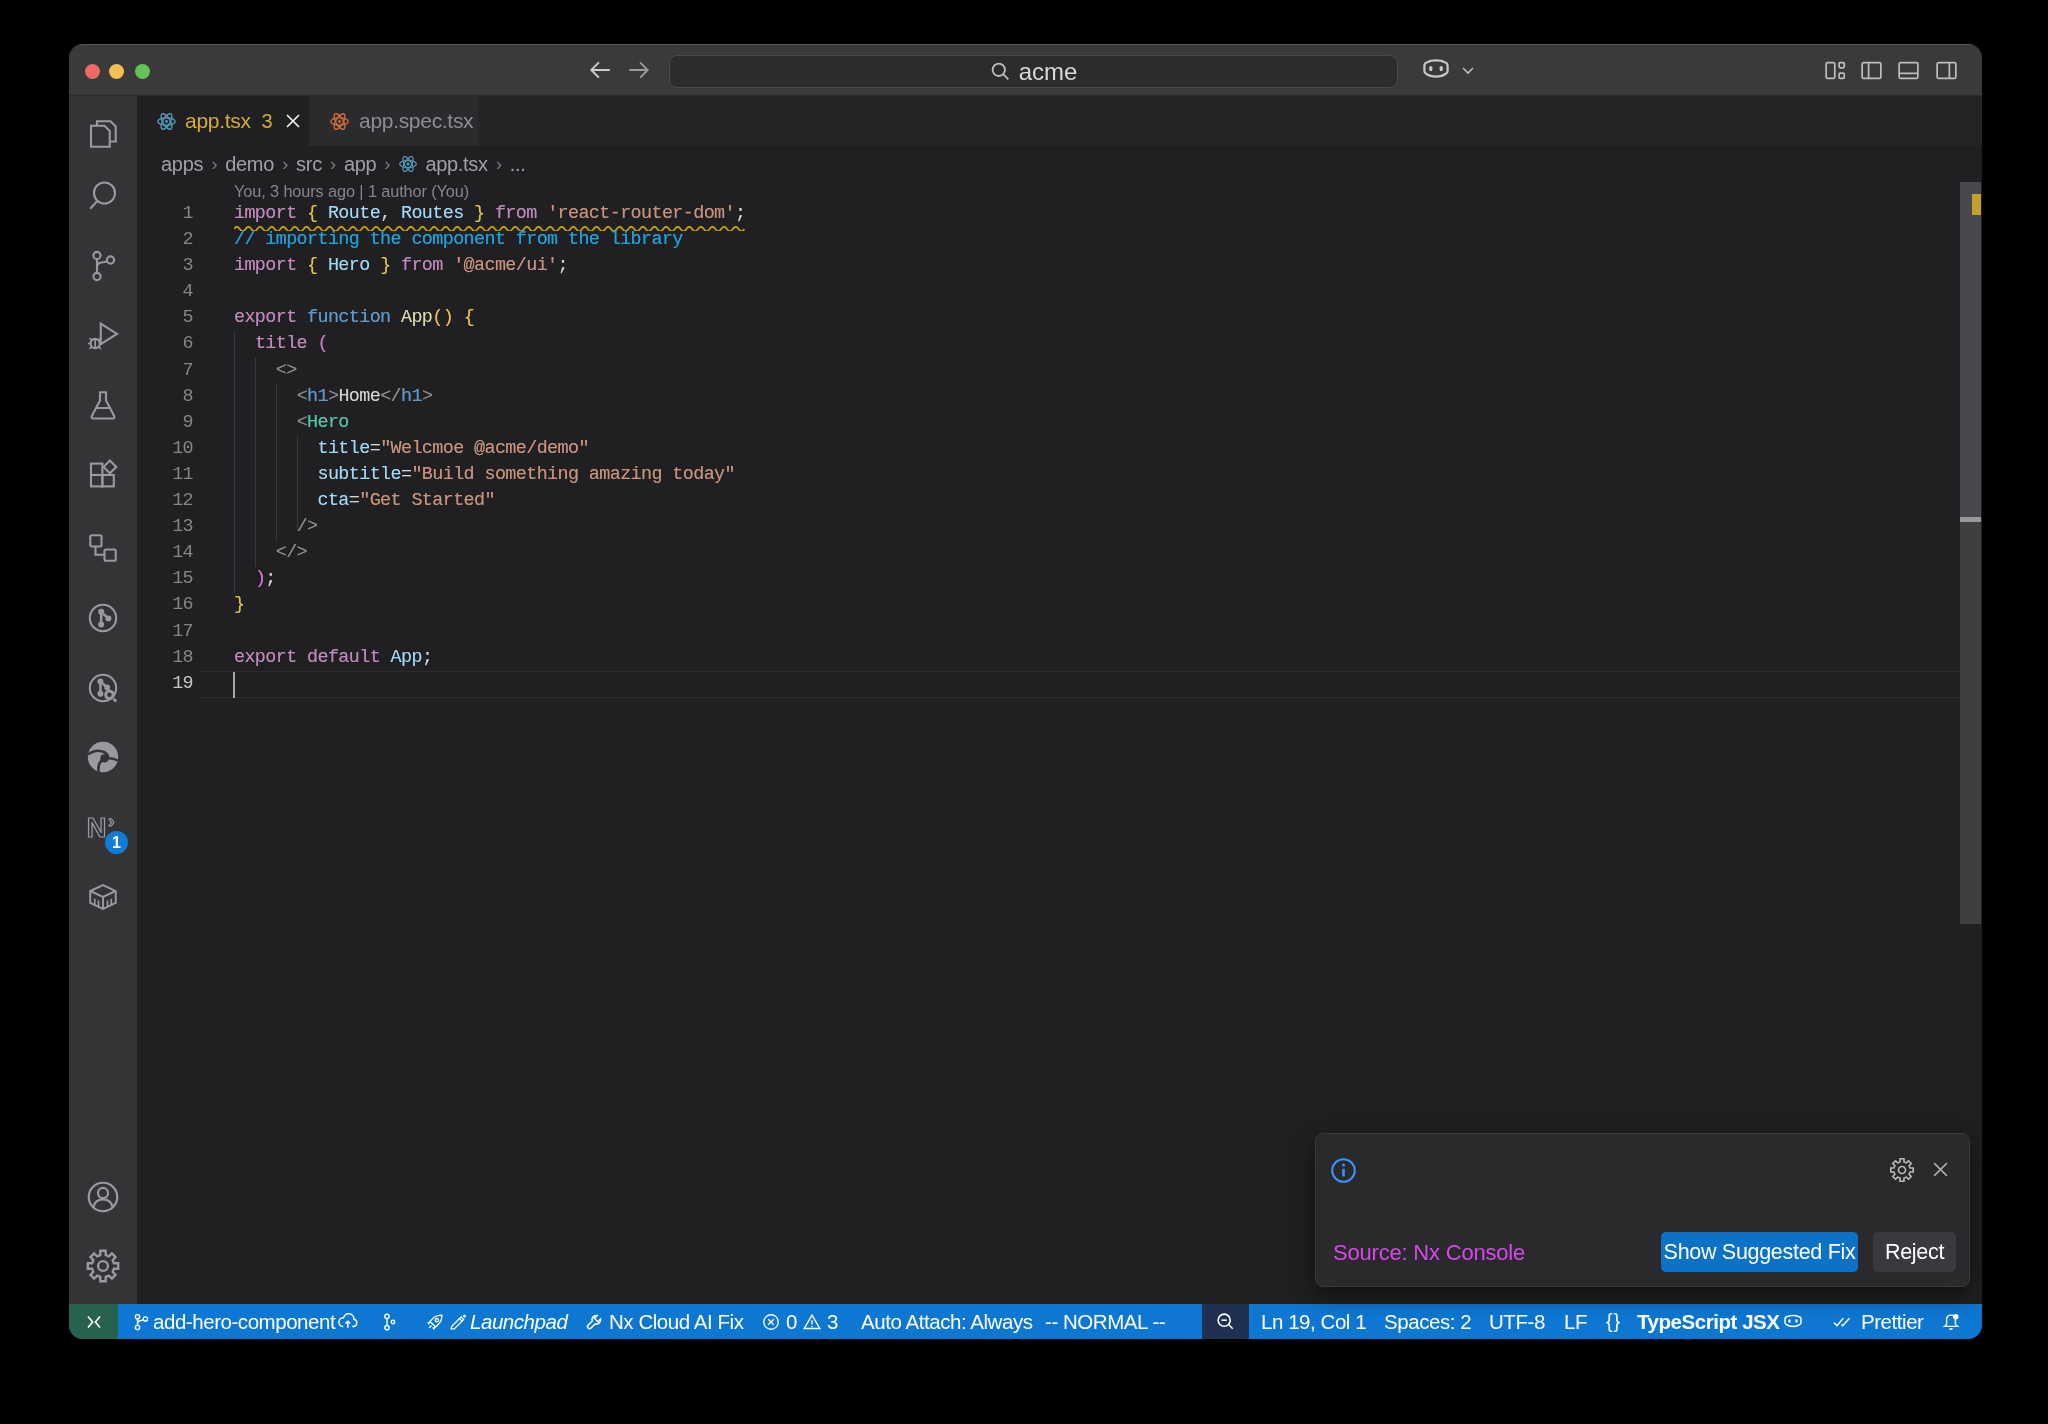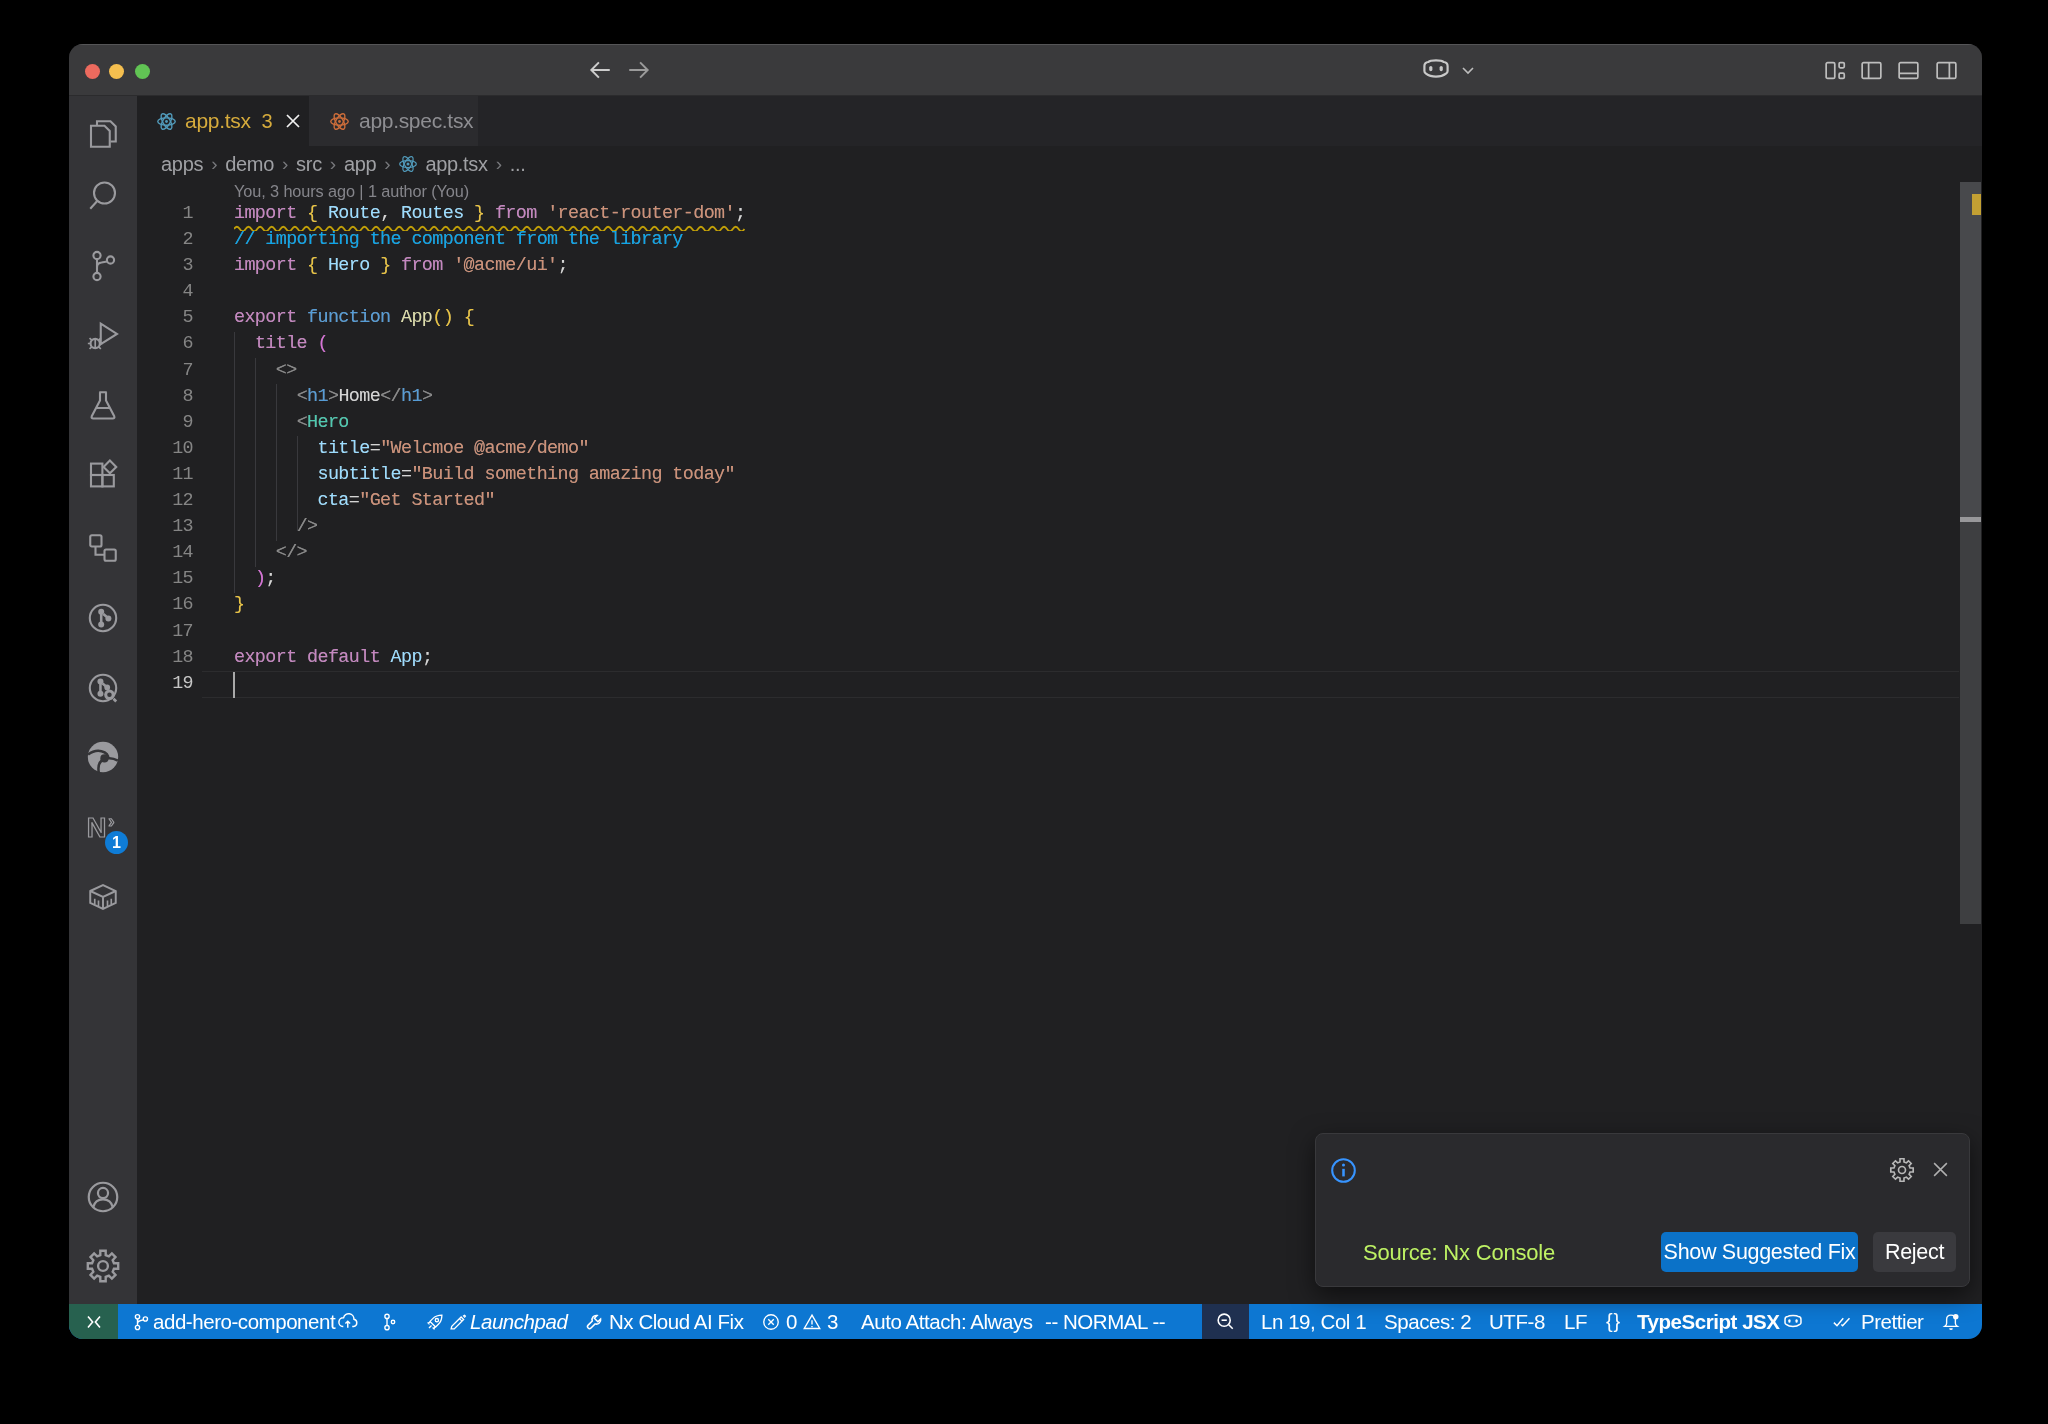--- a/index.html
+++ b/index.html
@@ -58,20 +58,26 @@
     <div class="ticon" style="left:518px;width:26px;">
         <svg width="26" height="22" viewBox="0 0 24 20" fill="none" stroke="#cdcdcd" stroke-width="1.8">
           <path d="M21 10 L4 10 M11 3 L4 10 L11 17"></path>
         </svg>
       </div>
     <div class="ticon" style="left:557px;width:26px;">
         <svg width="26" height="22" viewBox="0 0 24 20" fill="none" stroke="#9b9b9b" stroke-width="1.8">
           <path d="M3 10 L20 10 M13 3 L20 10 L13 17"></path>
         </svg>
       </div>
+    <div id="searchbox"><span style="margin-right:8px;display:flex;">
+          <svg width="21" height="21" viewBox="0 0 16 16" fill="none" stroke="#bdbdbd" stroke-width="1.4">
+            <circle cx="6.7" cy="6.7" r="4.7"></circle>
+            <path d="M10.2 10.2 L14 14"></path>
+          </svg>
+        </span>acme</div>
     <div class="ticon" style="left:1350px;width:34px;">
         <svg width="32" height="32" viewBox="0 0 16 16" fill="none" stroke="#c8c8c8" stroke-width="1.1">
           <path d="M8 3.2 Q11 3.2 11.8 4 Q13.8 4.2 13.8 6 L13.8 8.5 Q13.8 9.3 13 9.8 Q11 11.3 8 11.3 Q5 11.3 3 9.8 Q2.2 9.3 2.2 8.5 L2.2 6 Q2.2 4.2 4.2 4 Q5 3.2 8 3.2 Z"></path>
           <rect x="4.6" y="6" width="1.6" height="2.6" rx="0.8" fill="#c8c8c8" stroke="none"></rect>
           <rect x="9.8" y="6" width="1.6" height="2.6" rx="0.8" fill="#c8c8c8" stroke="none"></rect>
         </svg>
       </div>
     <div class="ticon" style="left:1390px;width:18px;">
         <svg width="16" height="16" viewBox="0 0 16 16" fill="none" stroke="#bdbdbd" stroke-width="1.6">
           <path d="M3 6 L8 11 L13 6"></path>
@@ -410,17 +416,17 @@
           <path d="M8 7 L8 11.5" stroke-width="1.5"></path>
           <circle cx="8" cy="4.7" r="0.9" fill="#3794ff" stroke="none"></circle>
         </svg></div>
     <div class="abs" style="left:572px;top:22px;"><svg width="28" height="28" viewBox="0 0 24 24" fill="none" stroke="#b8b8b8" stroke-width="1.4">
           <path d="M10.3 5.1 L10.3 2.4 L13.7 2.4 L13.7 5.1 L15.7 5.9 L17.6 4.1 L19.9 6.4 L18.1 8.3 L18.9 10.3 L21.6 10.3 L21.6 13.7 L18.9 13.7 L18.1 15.7 L19.9 17.6 L17.6 19.9 L15.7 18.1 L13.7 18.9 L13.7 21.6 L10.3 21.6 L10.3 18.9 L8.3 18.1 L6.4 19.9 L4.1 17.6 L5.9 15.7 L5.1 13.7 L2.4 13.7 L2.4 10.3 L5.1 10.3 L5.9 8.3 L4.1 6.4 L6.4 4.1 L8.3 5.9 Z"></path>
           <circle cx="12" cy="12" r="3"></circle>
         </svg></div>
     <div class="abs" style="left:616px;top:27px;"><svg width="17" height="17" viewBox="0 0 16 16" stroke="#b0b0b0" stroke-width="1.4">
           <path d="M2 2 L14 14 M14 2 L2 14"></path>
         </svg></div>
-    <div style="position:absolute;left:17px;top:106px;font-size:22px;letter-spacing:-0.2px;color:#bef264;margin-left:30px;">Source: Nx Console</div>
+    <div style="position:absolute;left:17px;top:106px;font-size:22px;letter-spacing:-0.2px;color:#d946ef;">Source: Nx Console</div>
     <div class="btn" style="left:345px;width:197px;background:#0b72c8;">Show Suggested Fix</div>
     <div class="btn" style="left:557px;width:83px;background:#3a3a3e;">Reject</div>
   </div>
 </div>
 
 </body></html>

